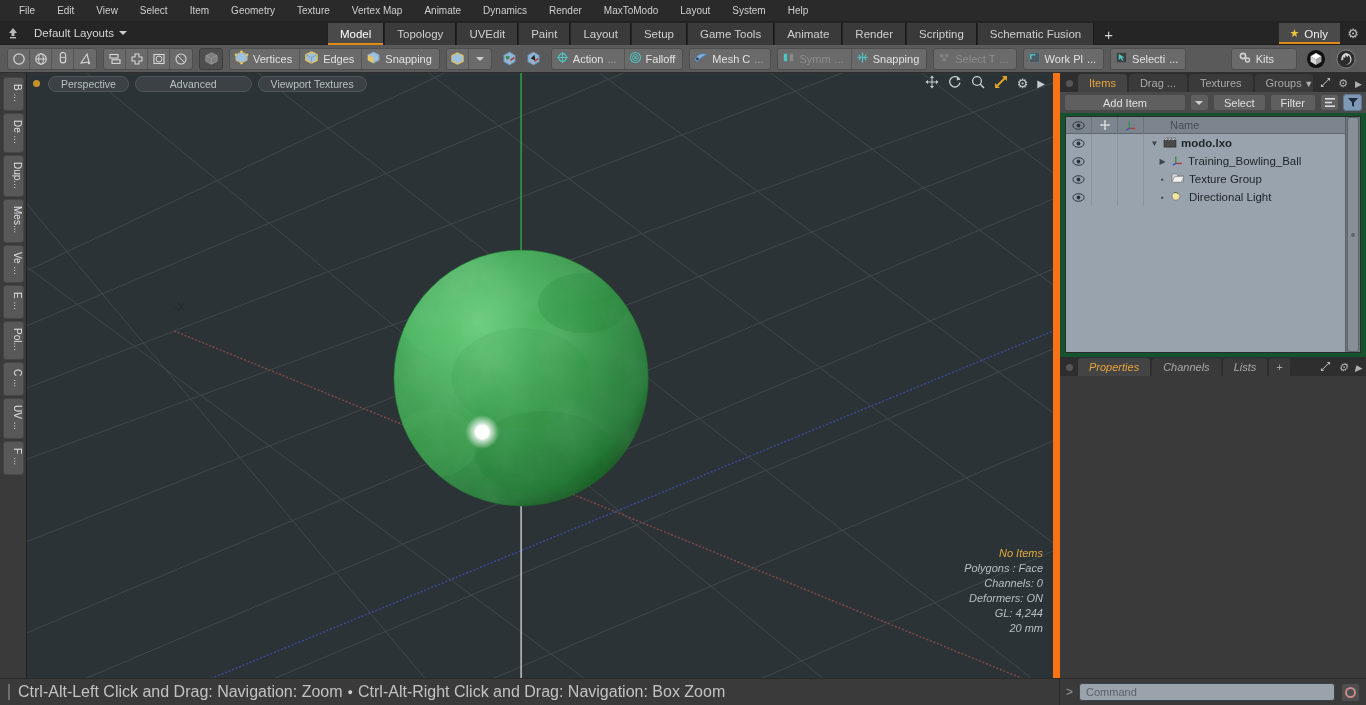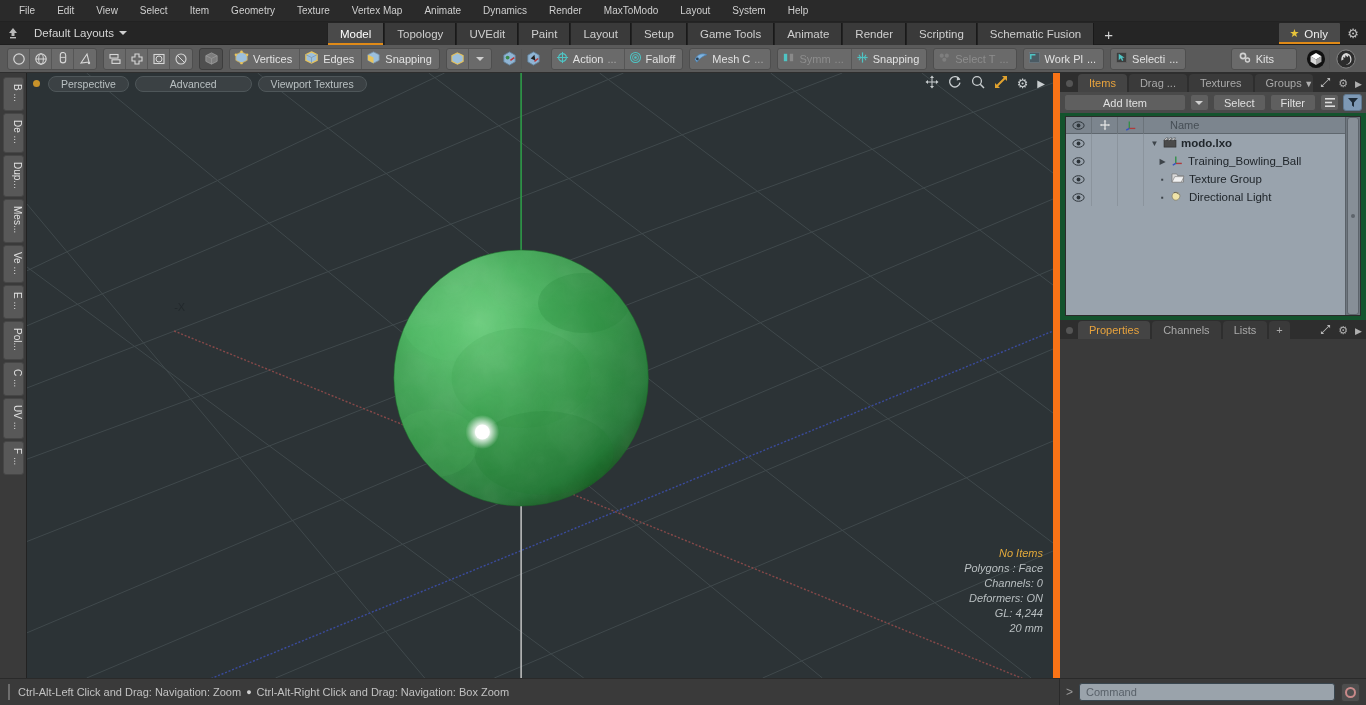--- a/index.html
+++ b/index.html
@@ -125,48 +125,48 @@
 
   .itembar{ height:21px; background:#4a4a4a; display:flex; align-items:center; padding:0 4px; gap:4px;}
   .ib-btn{
     background:#5f5f5f; border:1px solid #4a4a4a; border-radius:3px; height:17px;
     display:flex; align-items:center; justify-content:center; color:#e0e0e0; font-size:11px;
     padding:0 10px;
   }
   .ib-add{ flex:1; }
   .ib-sq{ width:19px; padding:0;}
 
-  .treewrap{ flex:0 0 auto; margin:3px 5px 0 5px; background:#8f99a3; border:1px solid #2b2b2b; height:200px; position:relative; display:flex;}
+  .treewrap{ flex:0 0 auto; margin:3px 5px 0 5px; background:#8f99a3; border:1px solid #2b2b2b; height:237px; position:relative; display:flex;}
   .tree-main{ flex:1; display:flex; flex-direction:column; min-width:0;}
   .tree-head{ height:17px; background:#7c858e; display:flex; align-items:center; border-bottom:1px solid #5f676e;}
   .th-cell{ width:26px; display:flex; align-items:center; justify-content:center; border-right:1px solid #6b737a; height:17px;}
   .th-name{ flex:1; padding-left:26px; color:#464e55; font-size:11px; line-height:17px;}
   .tree-body{ flex:1; background:#99a3ad; }
   .trow{ height:18px; display:flex; align-items:center; }
   .trow .eye{ width:26px; display:flex; align-items:center; justify-content:center; border-right:1px solid #8b949d; height:18px;}
   .trow .c2{ width:26px; border-right:1px solid #8b949d; height:18px;}
   .trow .c3{ width:26px; border-right:1px solid #8b949d; height:18px;}
   .trow .lbl{ padding-left:6px; color:#20262b; font-size:11.5px; display:flex; align-items:center; gap:4px; white-space:nowrap;}
   .trow.root .lbl{ font-weight:bold; }
   .tree-scroll{ width:15px; background:#6e767e; border-left:1px solid #5a6168; position:relative;}
   .tree-scroll .thumb{ position:absolute; top:0; left:1px; right:1px; height:100%; background:#878f97; border:1px solid #5d646b; border-radius:3px;}
   .tree-scroll .dot{ position:absolute; top:50%; left:50%; width:4px;height:4px;margin:-2px 0 0 -2px;border-radius:50%;background:#5d646b;}
   .twisty{ width:9px; display:inline-block; color:#3d444a; font-size:8px; text-align:center;}
 
-  .propsarea{ flex:1; background:#3a3a3a; margin-top:4px; display:flex; flex-direction:column;}
+  .propsarea{ flex:1; background:#3a3a3a; margin-top:4px; display:flex; flex-direction:column;font-style:italic;}
   .props-body{ flex:1; background:#3a3a3a; }
 
   
   .statusbar{
     position:absolute; left:0; right:0; bottom:0; height:27px; background:#3a3a3a;
     display:flex; align-items:center; border-top:1px solid #2a2a2a;
   }
   .sb-left{ flex:1; display:flex; align-items:center; height:27px; padding-left:8px; border-right:1px solid #2a2a2a;}
   .sb-tick{ width:2px; height:16px; background:#6d6d6d; margin-right:8px;}
-  .sb-text{ font-size:11px; color:#c2c2c2;}
+  .sb-text{ font-size:16px; color:#c2c2c2;}
   .sb-bullet{ color:#d0d0d0; margin:0 5px; font-size:9px; vertical-align:middle;}
   .sb-right{ width:306px; display:flex; align-items:center; gap:6px; padding:0 6px;}
   .sb-prompt{ color:#9a9a9a; font-size:12px;}
   .cmd-input{
     flex:1; height:18px; background:#9aa3ab; border:1px solid #39464f; border-radius:3px;
     color:#4d565e; font-size:11px; padding:0 6px; line-height:16px; outline:none;
     font-family:"Liberation Sans", sans-serif;
   }
   .cmd-input::placeholder{ color:#596169; }
   .rec-btn{ width:19px;height:19px;border-radius:3px;background:#4e4e4e;border:1px solid #3c3c3c;display:flex;align-items:center;justify-content:center;}

